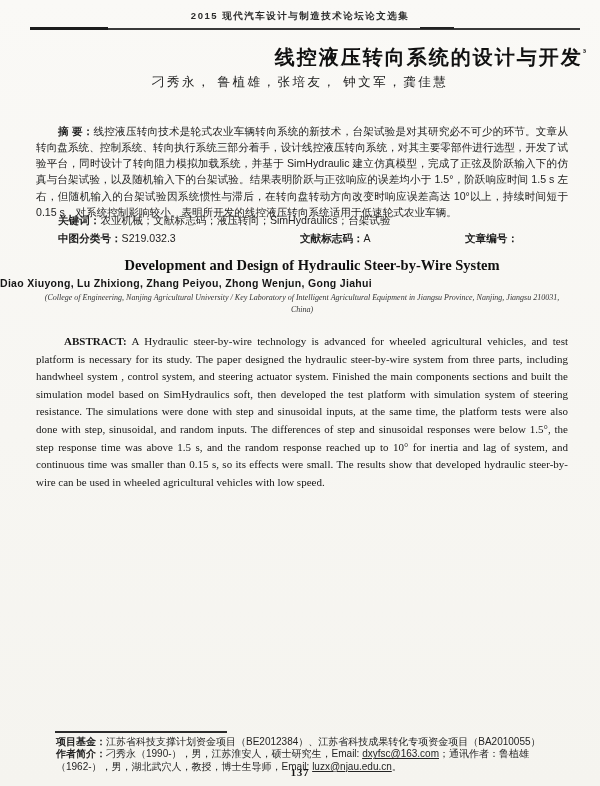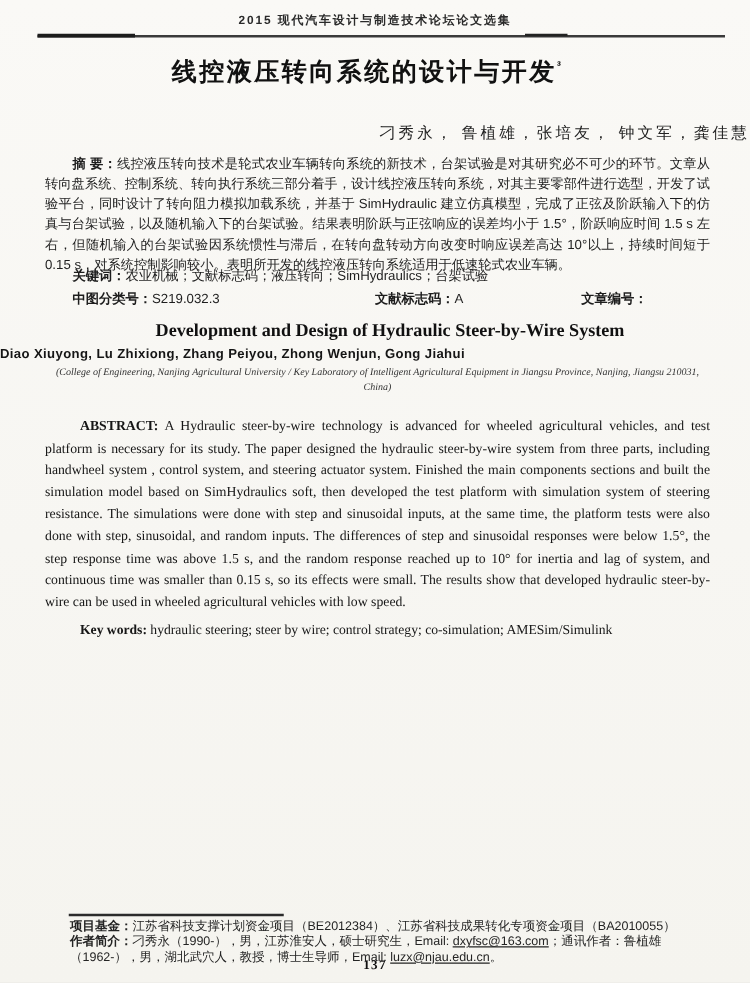--- a/index.html
+++ b/index.html
@@ -30,30 +30,30 @@
     position:absolute; top:26.5px; left:30px; width:78px;
     height:3.2px; background:#1c1c1c;
   }
   .head-rule-dash {
     position:absolute; top:26.8px; left:420px; width:34px;
     height:2.6px; background:#222;
   }
   
   .cn-title {
     position:absolute; top:44px; left:0; right:12px;
-    text-align:center;
+    text-align:right;
     font-size:20px; font-weight:bold; letter-spacing:2px;
     color:#111;
   }
   .cn-title sup { font-size:10px; }
   .cn-authors {
     position:absolute; top:74px; left:0; right:0;
-    text-align:right;
+    text-align:center;
     font-family:"Liberation Serif", serif;
-    font-size:12.5px; letter-spacing:2.5px; color:#222;margin-top:24px;
+    font-size:12.5px; letter-spacing:2.5px; color:#222;
   }
   .cn-affiliation {
     position:absolute; top:91px; left:0; right:0;
     text-align:center;
     font-size:8px; letter-spacing:0.5px; color:#2e2e2e;
   }
   .cn-abstract {
     position:absolute; top:112px; left:36px; right:32px;
     font-size:10.6px; line-height:16.3px;
     text-align:justify; text-indent:22px;
@@ -158,23 +158,20 @@
   <div class="en-title">Development and Design of Hydraulic Steer-by-Wire System</div>
 
   <div class="en-authors">Diao Xiuyong, Lu Zhixiong, Zhang Peiyou, Zhong Wenjun, Gong Jiahui</div>
 
   <div class="en-affiliation">(College of Engineering, Nanjing Agricultural University / Key Laboratory of Intelligent Agricultural Equipment in Jiangsu Province, Nanjing, Jiangsu 210031, China)</div>
 
   <p class="en-abstract">
     <span class="bold">ABSTRACT:</span><span> A Hydraulic steer-by-wire technology is advanced for wheeled agricultural vehicles, and test platform is necessary for its study. The paper designed the hydraulic steer-by-wire system from three parts, including handwheel system , control system, and steering actuator system. Finished the main components sections and built the simulation model based on SimHydraulics soft, then developed the test platform with simulation system of steering resistance. The simulations were done with step and sinusoidal inputs, at the same time, the platform tests were also done with step, sinusoidal, and random inputs. The differences of step and sinusoidal responses were below 1.5°, the step response time was above 1.5 s, and the random response reached up to 10° for inertia and lag of system, and continuous time was smaller than 0.15 s, so its effects were small. The results show that developed hydraulic steer-by-wire can be used in wheeled agricultural vehicles with low speed.</span>
   </p>
 
-  <div class="en-keywords">
-    <span class="bold">Key words:</span><span> hydraulic steering; steer by wire; control strategy; co-simulation; AMESim/Simulink</span>
-  </div>
 
   <div class="footnote-rule"></div>
 
   <div class="footnote">
     <span class="bold">项目基金：</span><span>江苏省科技支撑计划资金项目（BE2012384）、江苏省科技成果转化专项资金项目（BA2010055）</span><br>
     <span class="bold">作者简介：</span><span>刁秀永（1990-），男，江苏淮安人，硕士研究生，Email: </span><span class="email">dxyfsc@163.com</span><span>；通讯作者：鲁植雄（1962-），男，湖北武穴人，教授，博士生导师，Email: </span><span class="email">luzx@njau.edu.cn</span><span>。</span>
   </div>
 
   <div class="page-number">137</div>
 

